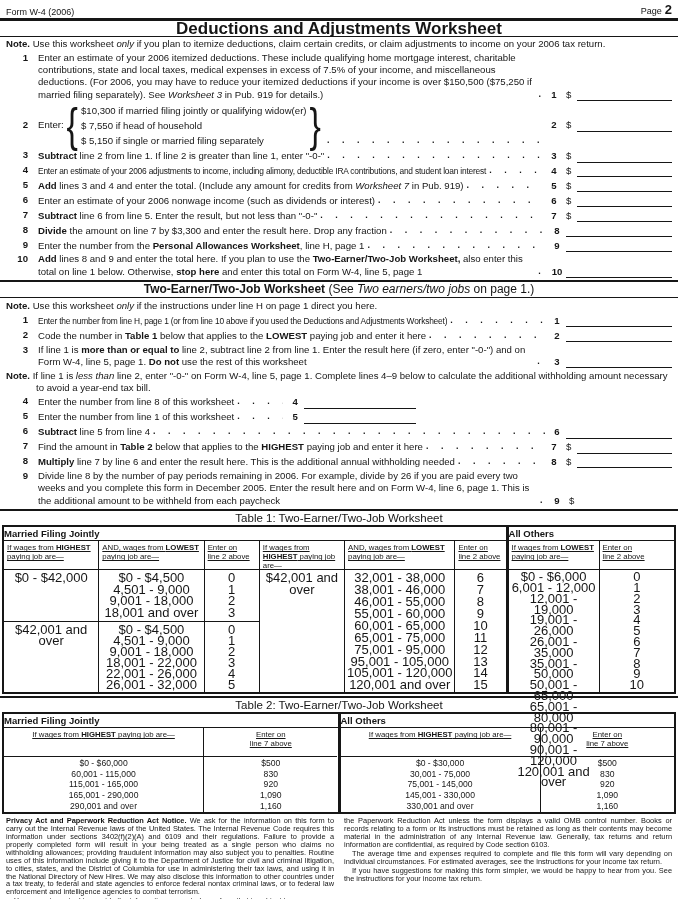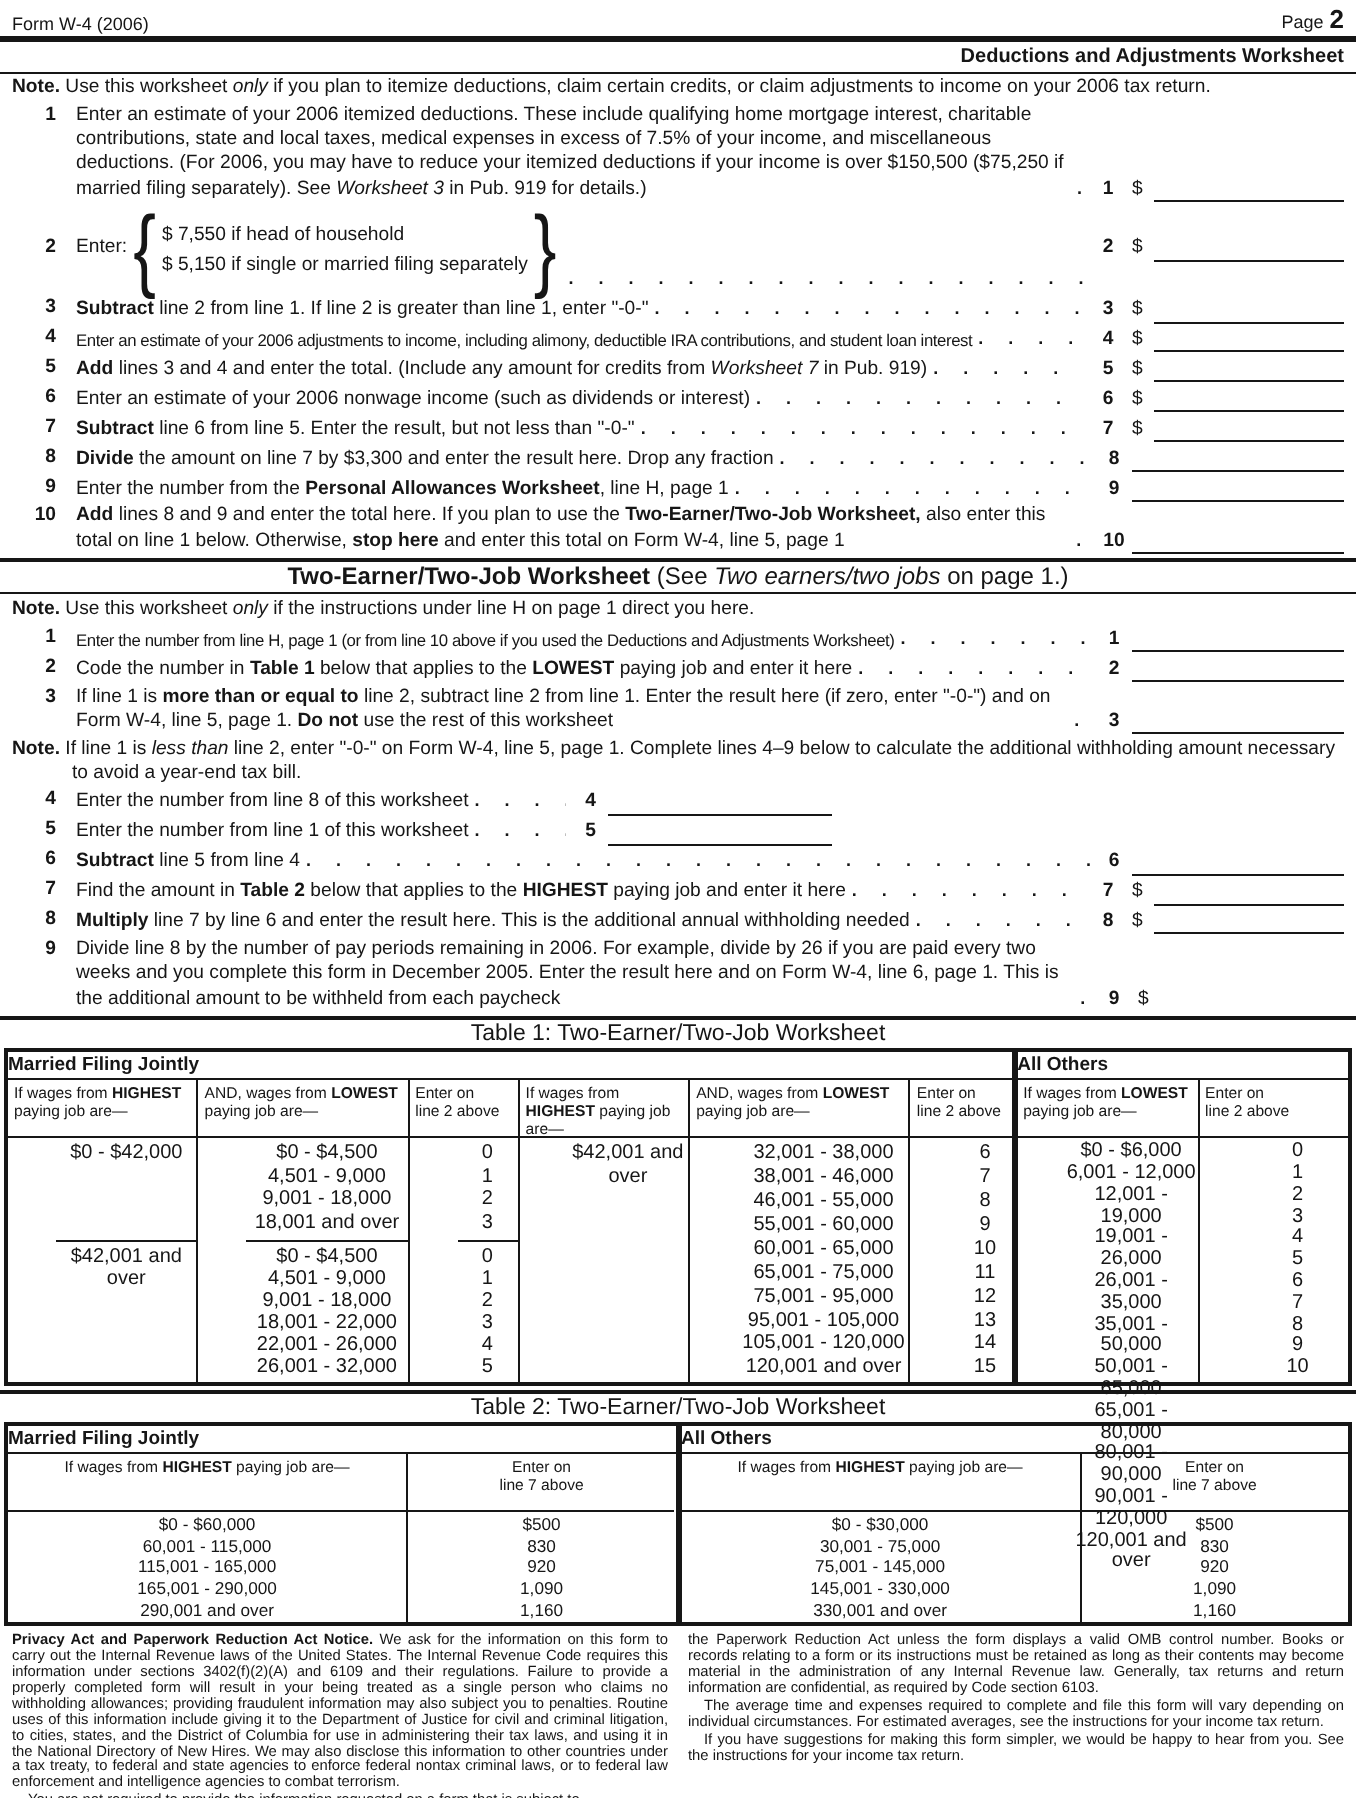--- a/index.html
+++ b/index.html
@@ -7,21 +7,21 @@
     width:678px;height:899px;margin:0 auto;background:#fff;color:#161616;
     font-family:"Liberation Sans","DejaVu Sans",sans-serif;
     box-sizing:border-box;padding:0 6px;overflow:hidden;position:relative;
   }
   .b{font-weight:bold}
   .i{font-style:italic}
   
   .hdr{display:flex;justify-content:space-between;align-items:flex-end;padding-top:3px;height:14px;font-size:9px;}
   .hdr .pgnum{font-weight:bold;font-size:13px;margin-left:3px;}
   .topbar{height:3px;background:#161616;margin:1px -6px 0 -6px;}
-  .ws-title{text-align:right;font-weight:bold;font-size:10px;line-height:15px;}
+  .ws-title{text-align:center;font-weight:bold;font-size:17px;line-height:15px;}
   .rule{border-bottom:1.5px solid #161616;margin:0 -6px;}
   
   .note{font-size:9.6px;line-height:12px;margin:1px 0;padding-left:30px;text-indent:-30px;}
   
   .wline{display:flex;align-items:flex-end;margin:1.5px 0;font-size:9.6px;line-height:12.4px;}
   .wline.center{align-items:center;}
   .lnum{flex:0 0 22px;text-align:right;padding-right:10px;font-weight:bold;align-self:flex-start;}
   .wline.center .lnum{align-self:center;}
   .ltext{flex:0 1 auto;}
   .ltext.cond{font-size:8.4px;letter-spacing:-0.2px;}
@@ -40,23 +40,23 @@
   .opt-lines div{line-height:15px;}
   
   .secbar{border-top:2.5px solid #161616;border-bottom:1.5px solid #161616;margin:2px -6px;text-align:center;font-size:12px;line-height:15px;padding:0;}
   
   .t-title{font-weight:normal;text-align:center;font-size:11.5px;line-height:14px;border-top:2px solid #161616;margin:2px -6px 0 -6px;}
   .tgrid{display:flex;border:2px solid #161616;margin:0 -4px;}
   .ghead{height:13px;line-height:13px;font-weight:bold;text-align:left;font-size:9.5px;border-bottom:1px solid #161616;}
   .cols{display:flex;}
   .c{border-right:1px solid #161616;box-sizing:border-box;}
   .c:last-child{border-right:none;}
-  .chead{height:24px;font-size:7.8px;line-height:9px;padding:2px 3px;border-bottom:1px solid #161616;box-sizing:content-box;}
+  .chead{height:24px;font-size:7.8px;line-height:9px;padding:2px 3px;border-bottom:1px solid #161616;box-sizing:content-box;text-decoration:underline;}
   .chead.ctr{text-align:center;white-space:pre-line;}
-  .cbody{height:122px;font-size:10px;text-align:center;padding-left:24px;}
+  .cbody{height:122px;font-size:13px;text-align:center;}
   .ml{white-space:pre-line;}
   .grpA{height:52px;border-bottom:1px solid #161616;padding-top:2px;line-height:11.6px;box-sizing:border-box;}
   .grpB{height:69px;padding-top:2px;line-height:11px;box-sizing:border-box;}
   .pad10{padding-top:2px;line-height:11.9px;}
   .pad11{padding-top:2px;line-height:10.8px;}
   .t1-left{width:75.2%;}
   .t1-right{width:24.8%;border-left:3px solid #161616;}
   .c1{width:19%}.c2{width:21%}.c3{width:11%}.c4{width:17%}.c5{width:22%}.c6{width:10%}
   .c7{width:55%}.c8{width:45%}
   
@@ -95,20 +95,21 @@
     <span class="enum">1</span>
     <span class="cur">$</span>
     <span class="uline"></span>
   </div>
 
   <div class="wline center">
     <span class="lnum">2</span>
     <span class="ltext">Enter:</span>
     <span class="brace">{</span>
     <span class="opt-lines">
+      <div>$10,300 if married filing jointly or qualifying widow(er)</div>
       <div>$  7,550 if head of household</div>
       <div>$  5,150 if single or married filing separately</div>
     </span>
     <span class="brace">}</span>
     <span class="dots">.  .  .  .  .  .  .  .  .  .  .  .  .  .  .  .  .  .  .  .  .  .  .  .  .  .  .  .  .  .  .  .  .  .  .  .  .  .  .  .</span>
     <span class="enum">2</span>
     <span class="cur">$</span>
     <span class="uline"></span>
   </div>
 

